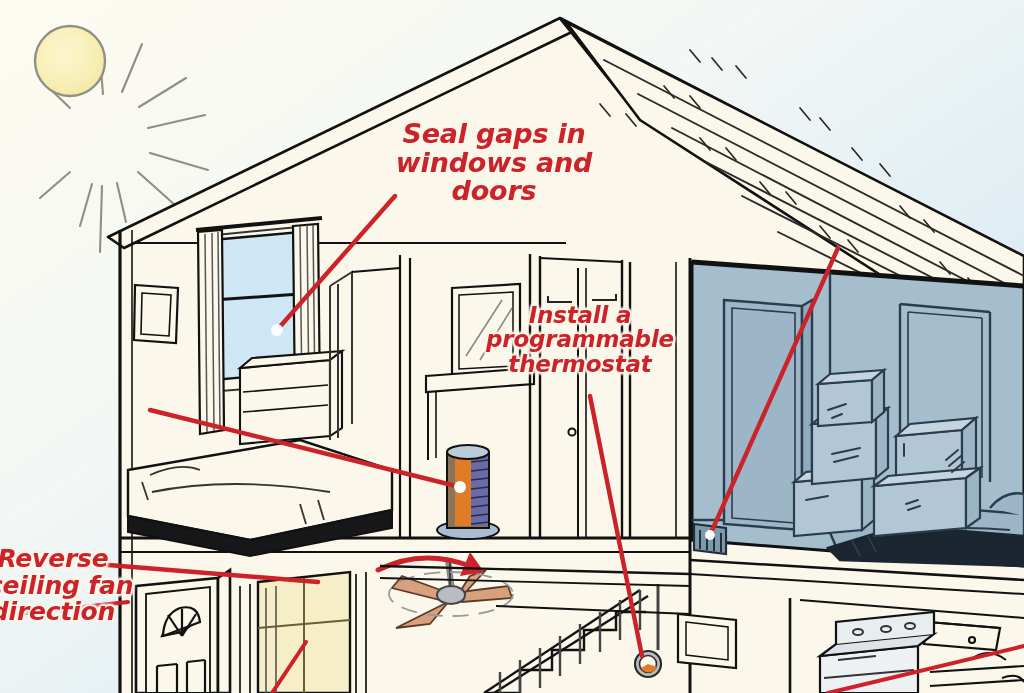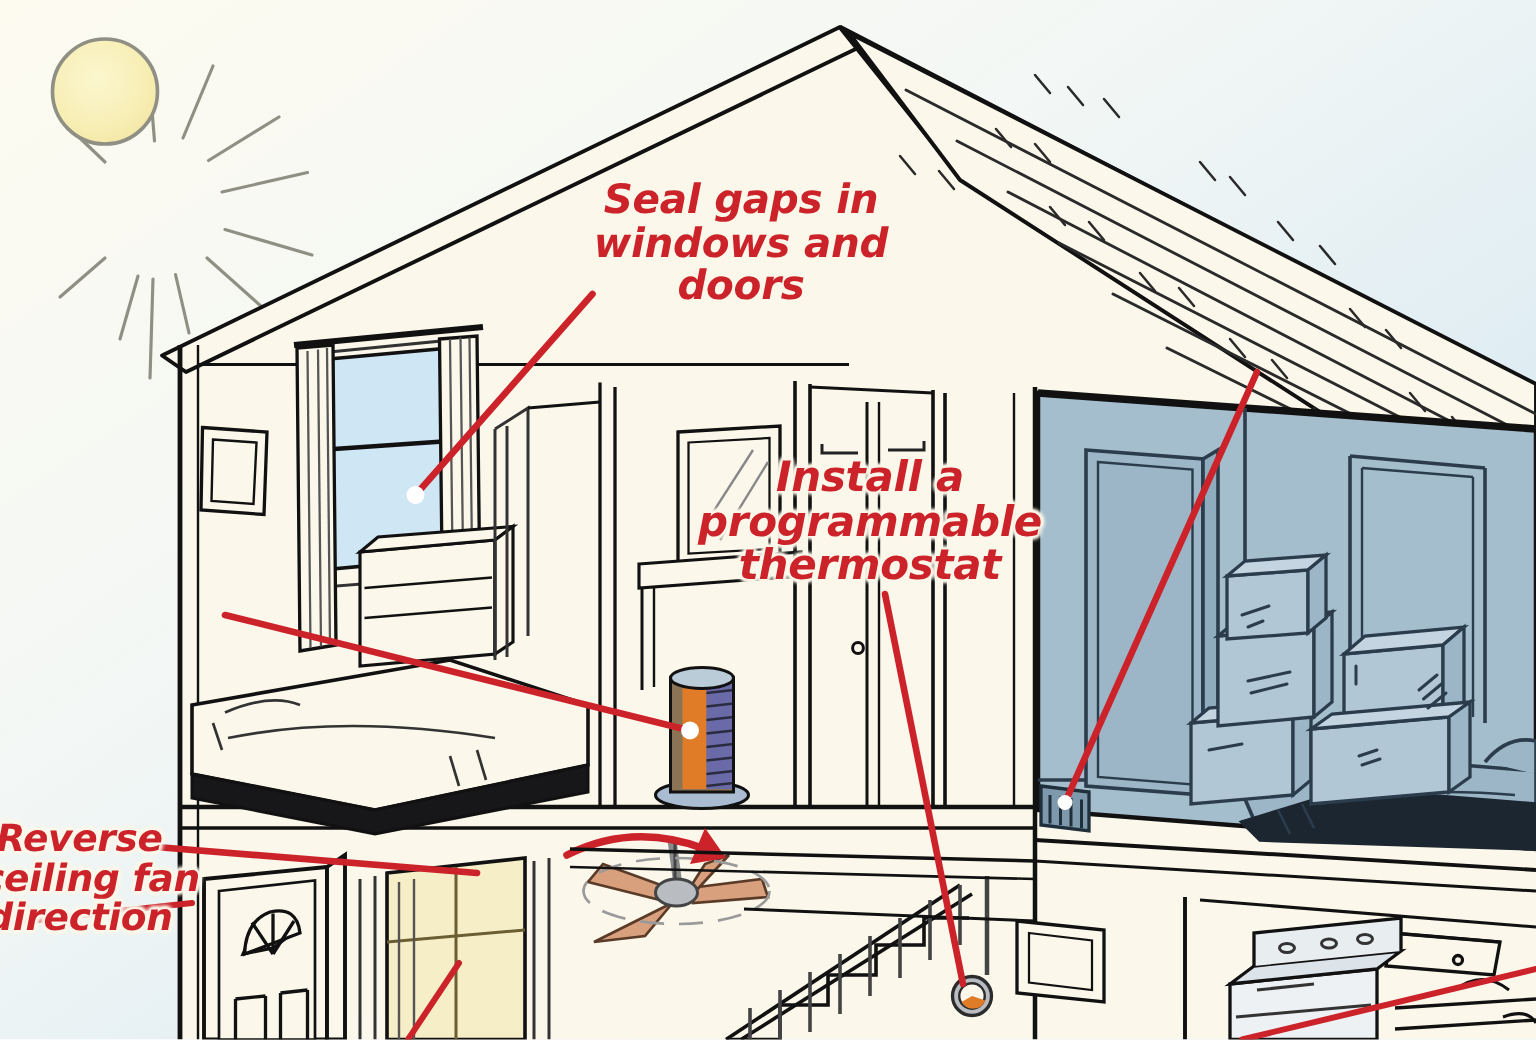--- a/index.html
+++ b/index.html
@@ -21,21 +21,21 @@
     text-shadow:
       0 0 4px #fbf7ea, 0 0 4px #fbf7ea, 0 0 3px #fbf7ea,
       1px 1px 2px #fbf7ea, -1px -1px 2px #fbf7ea,
       1px -1px 2px #fbf7ea, -1px 1px 2px #fbf7ea,
       2px 0 3px #fbf7ea, -2px 0 3px #fbf7ea,
       0 2px 3px #fbf7ea, 0 -2px 3px #fbf7ea;
     pointer-events:none;
   }
   #lbl-seal{left:389px;top:120px;width:210px;font-size:27px;}
   #lbl-close{left:760px;top:148px;width:255px;font-size:27px;}
-  #lbl-thermostat{left:464px;top:303px;width:232px;font-size:28px;}
+  #lbl-thermostat{left:464px;top:303px;width:232px;font-size:23px;}
   #lbl-heaters{left:30px;top:362px;width:130px;font-size:25px;}
   #lbl-fan{left:-12px;top:546px;width:130px;font-size:25px;}
 </style>
 </head>
 <body>
 
 <div id="stage">
 
   <svg width="1024" height="693" viewBox="0 0 1024 693">
     <defs>

